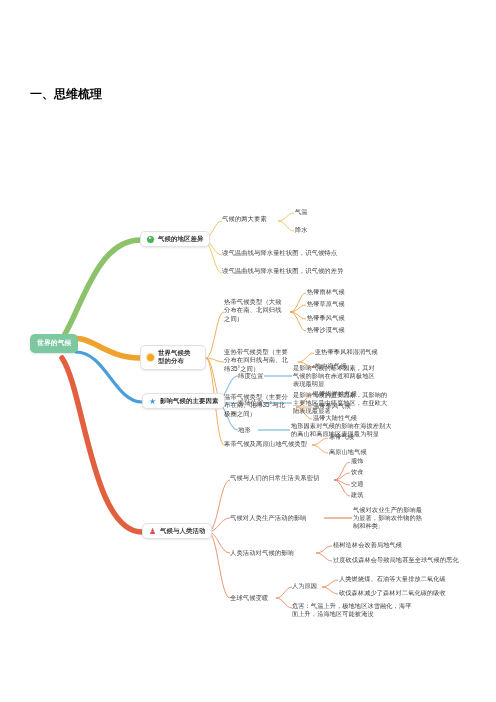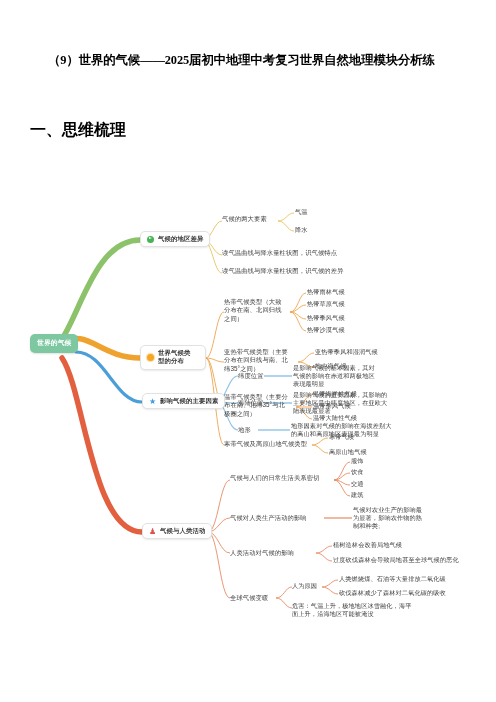--- a/index.html
+++ b/index.html
@@ -12,21 +12,21 @@
 
   .doc-title{
     position:absolute;left:48px;top:52px;width:410px;
     font-family:"Liberation Serif","DejaVu Serif",serif;
     font-weight:bold;font-size:12.4px;letter-spacing:-0.1px;
     color:#000;white-space:nowrap;
   }
   .doc-subtitle{
     position:absolute;left:30px;top:86px;
     font-family:"Liberation Serif","DejaVu Serif",serif;
-    font-weight:bold;font-size:16px;color:#000;margin-top:34px;
+    font-weight:bold;font-size:12px;color:#000;
   }
 
   .map{position:absolute;left:0;top:100px;width:496px;height:560px;}
   svg.links{position:absolute;left:0;top:0;width:496px;height:560px;overflow:visible;}
 
   .node{
     position:absolute;box-sizing:border-box;
     display:flex;align-items:center;gap:4px;
     border-radius:4px;padding:3px 6px;
     font-size:6.4px;line-height:1.32;
@@ -54,21 +54,20 @@
      border-left:3px solid #fff;border-top:1.9px solid transparent;border-bottom:1.9px solid transparent;}
   .ico-sun{background:#f5a623;box-shadow:0 0 0 1.2px #fde0b0;}
   .ico-star{background:transparent;color:#3f9ae0;font-size:8px;line-height:7px;text-align:center;}
   .ico-person{background:transparent;color:#d9534f;font-size:8px;line-height:7px;text-align:center;}
 </style>
 </head>
 <body>
 
 <div class="page">
 
-  <div class="doc-title">（9）世界的气候——2025届初中地理中考复习世界自然地理模块分析练</div>
   <div class="doc-subtitle">一、思维梳理</div>
 
   <div class="map">
 
     <svg class="links" viewBox="0 0 496 560">
 
       <path d="M60,242 C80,215 95,140 140,140" stroke="#8cc26a" stroke-width="5.5" fill="none" stroke-linecap="round"></path>
       <path d="M62,244 C86,226 100,258 140,258" stroke="#f0a22e" stroke-width="5.5" fill="none" stroke-linecap="round"></path>
       <path d="M76,252 C105,252 115,302 142,302" stroke="#4a9fd8" stroke-width="3.2" fill="none" stroke-linecap="round"></path>
       <path d="M62,258 C84,290 92,432 142,432" stroke="#e2603f" stroke-width="5.5" fill="none" stroke-linecap="round"></path>

